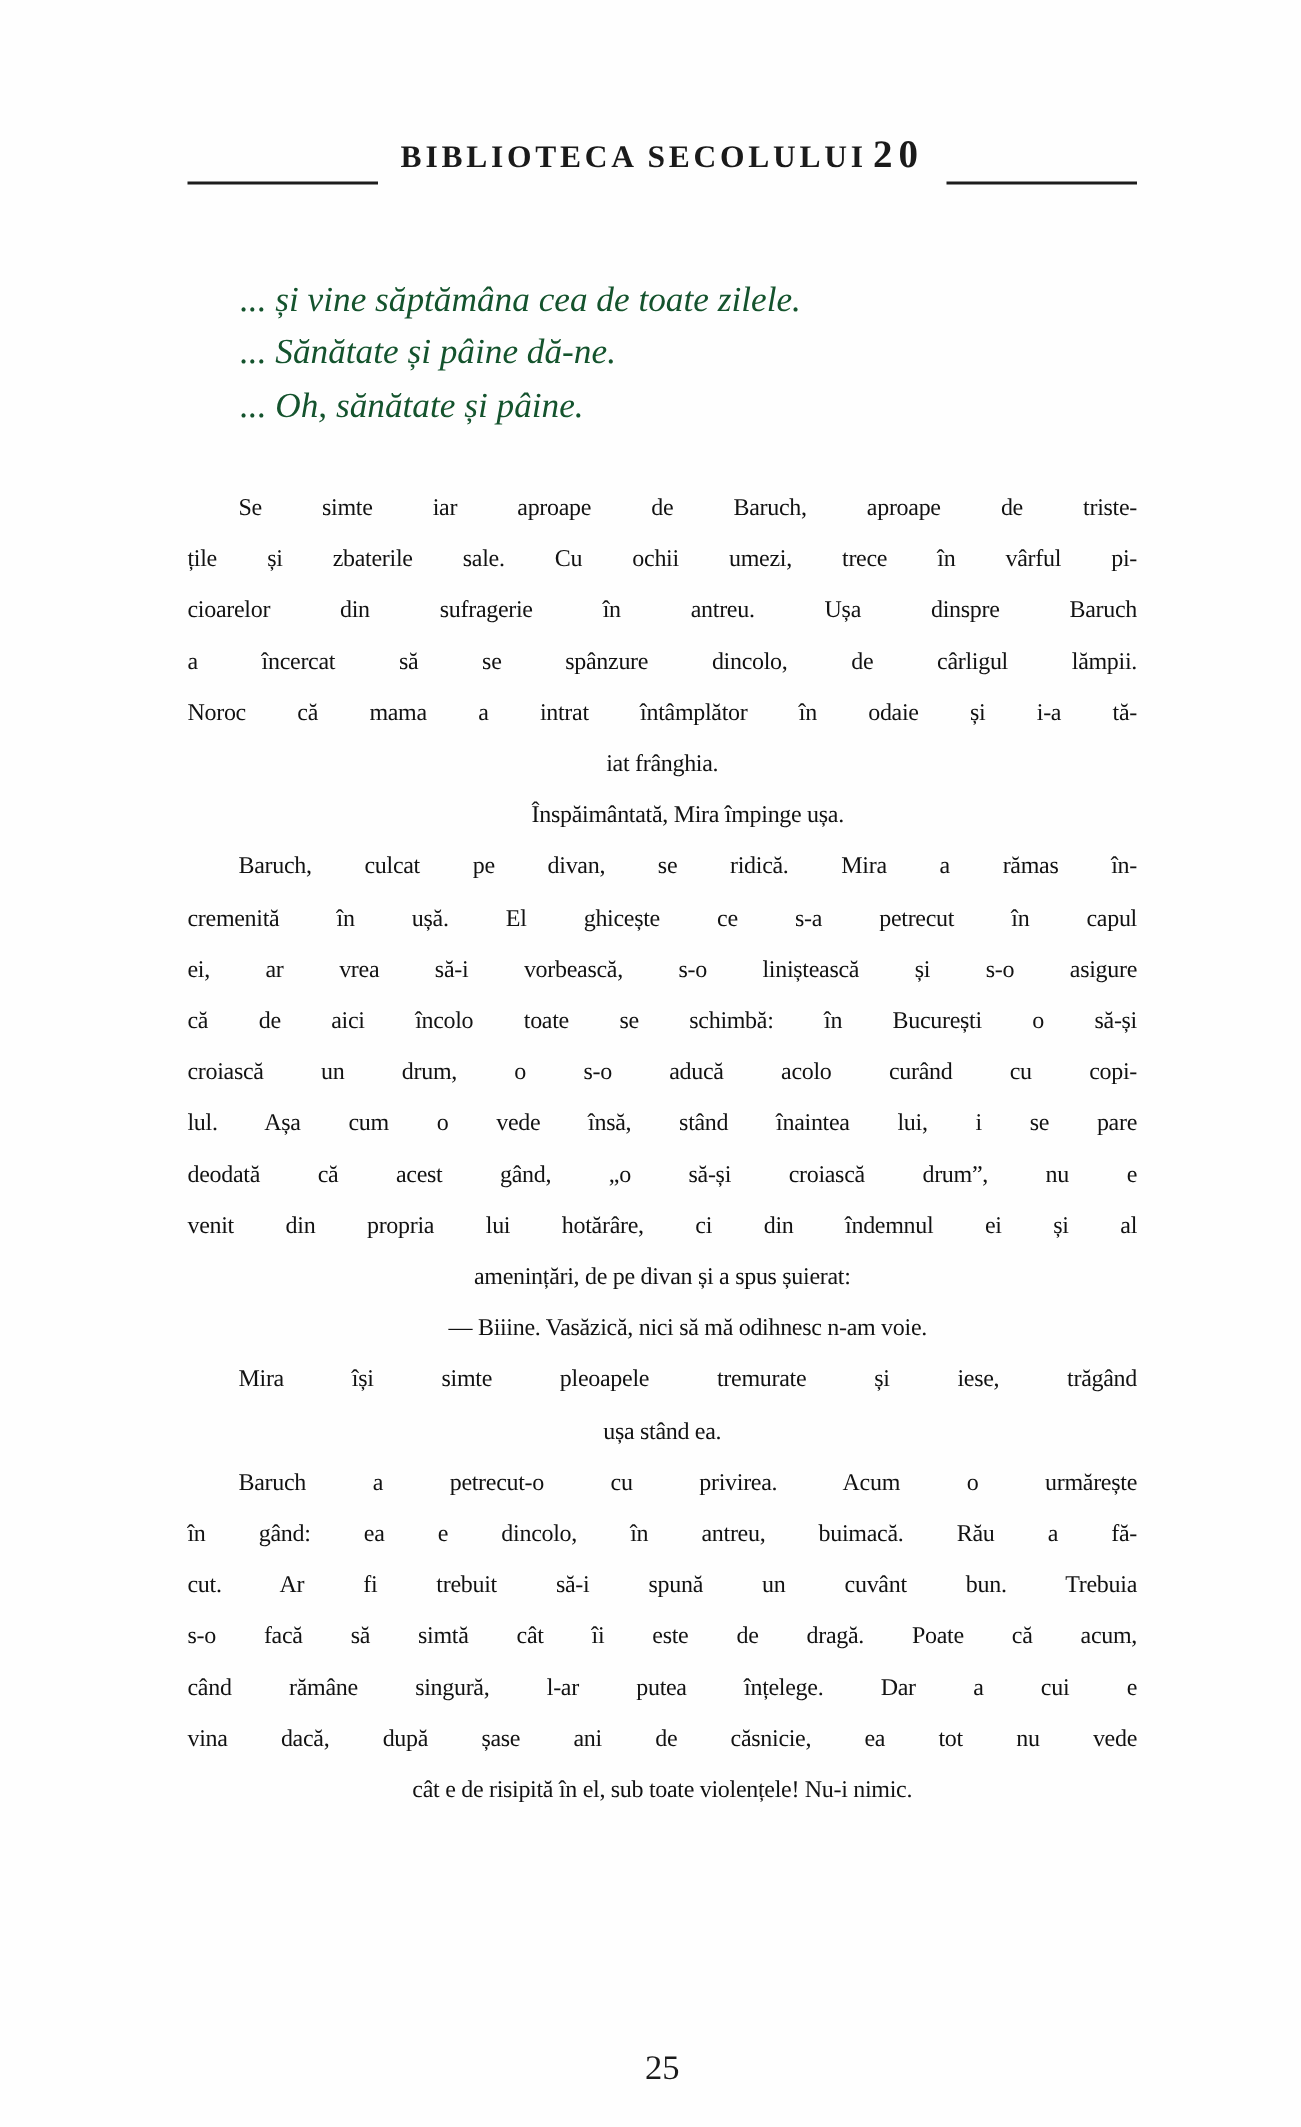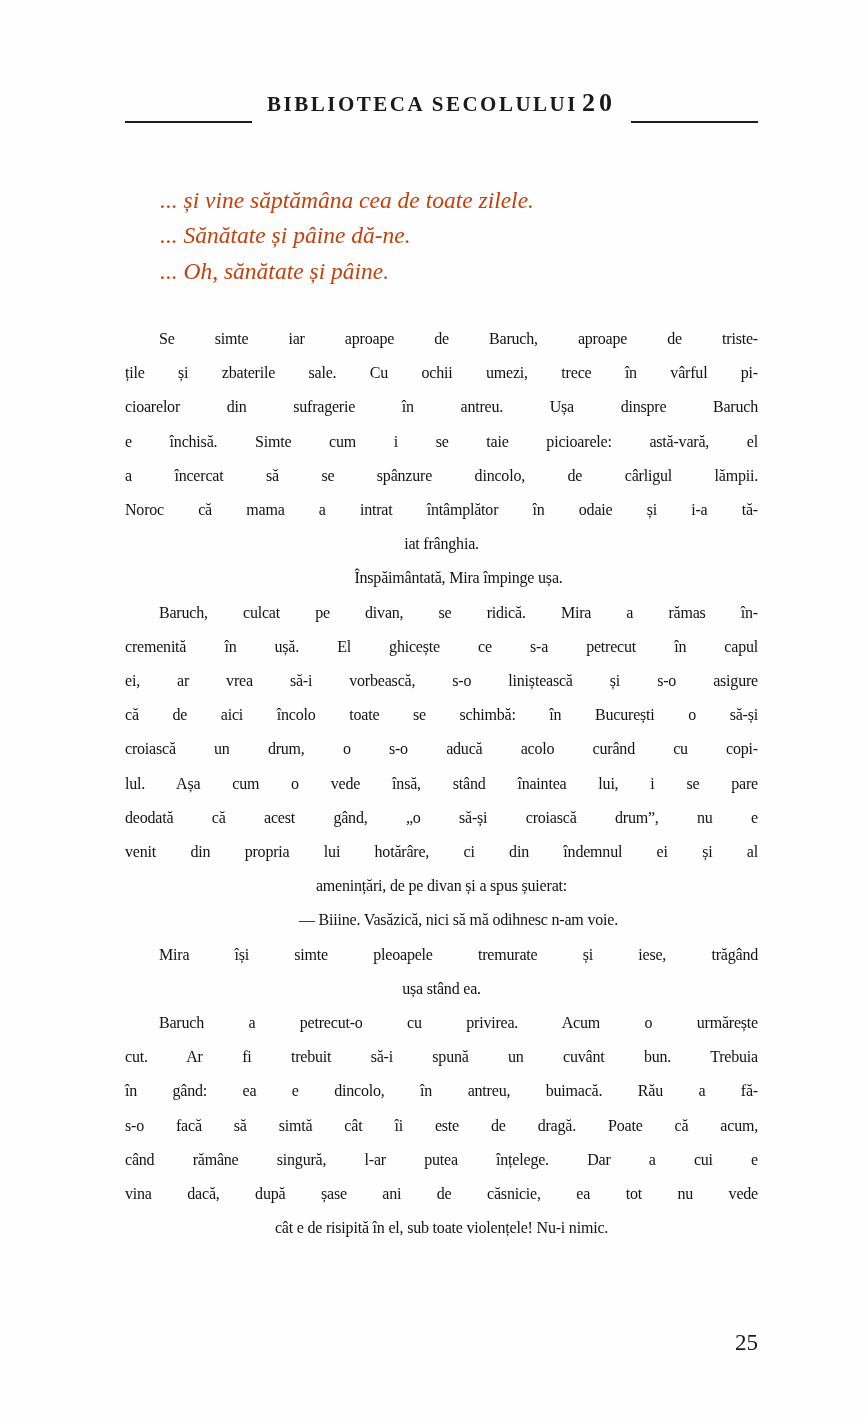--- a/index.html
+++ b/index.html
@@ -46,21 +46,21 @@
     margin-left: 4px;
   }
   
   .epigraph {
     position: absolute;
     top: 183px;
     left: 160px;
     font-style: italic;
     font-size: 23.5px;
     line-height: 35.3px;
-    color: #c2410c;
+    color: #14532d;
   }
   
   .text-block {
     position: absolute;
     top: 322px;
     left: 125px;
     width: 633px;
     font-size: 16px;
     line-height: 34.2px;
     letter-spacing: -0.2px;
@@ -69,24 +69,24 @@
   .para { margin: 0; }
   .line { text-align: center; }
   .line.just {
     text-align: justify;
     text-align-last: justify;
   }
   .line.indent { text-indent: 34px; }
   
   .page-footer {
     position: absolute;
-    top: 1330px;
+    top: 1366px;
     left: 125px;
     width: 633px;
-    text-align: right;
+    text-align: center;
     font-size: 23px;
     color: #1a1a1a;
   }
 </style>
 </head>
 <body>
 
 <div class="page">
 
   <div class="running-head">
@@ -99,21 +99,20 @@
     <div class="epi-line">... și vine săptămâna cea de toate zilele.</div>
     <div class="epi-line">... Sănătate și pâine dă-ne.</div>
     <div class="epi-line">... Oh, sănătate și pâine.</div>
   </div>
 
   <div class="text-block" id="text-block">
       <div class="para">
         <div class="line indent just">Se simte iar aproape de Baruch, aproape de triste-</div>
         <div class="line just">țile și zbaterile sale. Cu ochii umezi, trece în vârful pi-</div>
         <div class="line just">cioarelor din sufragerie în antreu. Ușa dinspre Baruch</div>
-        <div class="line just">e închisă. Simte cum i se taie picioarele: astă-vară, el</div>
         <div class="line just">a încercat să se spânzure dincolo, de cârligul lămpii.</div>
         <div class="line just">Noroc că mama a intrat întâmplător în odaie și i-a tă-</div>
         <div class="line">iat frânghia.</div>
       </div>
       <div class="para">
         <div class="line indent">Înspăimântată, Mira împinge ușa.</div>
       </div>
       <div class="para">
         <div class="line indent just">Baruch, culcat pe divan, se ridică. Mira a rămas în-</div>
         <div class="line just">cremenită în ușă. El ghicește ce s-a petrecut în capul</div>
@@ -127,22 +126,22 @@
       </div>
       <div class="para">
         <div class="line indent">— Biiine. Vasăzică, nici să mă odihnesc n-am voie.</div>
       </div>
       <div class="para">
         <div class="line indent just">Mira își simte pleoapele tremurate și iese, trăgând</div>
         <div class="line">ușa stând ea.</div>
       </div>
       <div class="para">
         <div class="line indent just">Baruch a petrecut-o cu privirea. Acum o urmărește</div>
+        <div class="line just">în gând: ea e dincolo, în antreu, buimacă. Rău a fă-</div>
         <div class="line just">cut. Ar fi trebuit să-i spună un cuvânt bun. Trebuia</div>
-        <div class="line just">în gând: ea e dincolo, în antreu, buimacă. Rău a fă-</div>
         <div class="line just">s-o facă să simtă cât îi este de dragă. Poate că acum,</div>
         <div class="line just">când rămâne singură, l-ar putea înțelege. Dar a cui e</div>
         <div class="line just">vina dacă, după șase ani de căsnicie, ea tot nu vede</div>
         <div class="line">cât e de risipită în el, sub toate violențele! Nu-i nimic.</div>
       </div>
     </div>
 
   <div class="page-footer">
     <span>25</span>
   </div>

